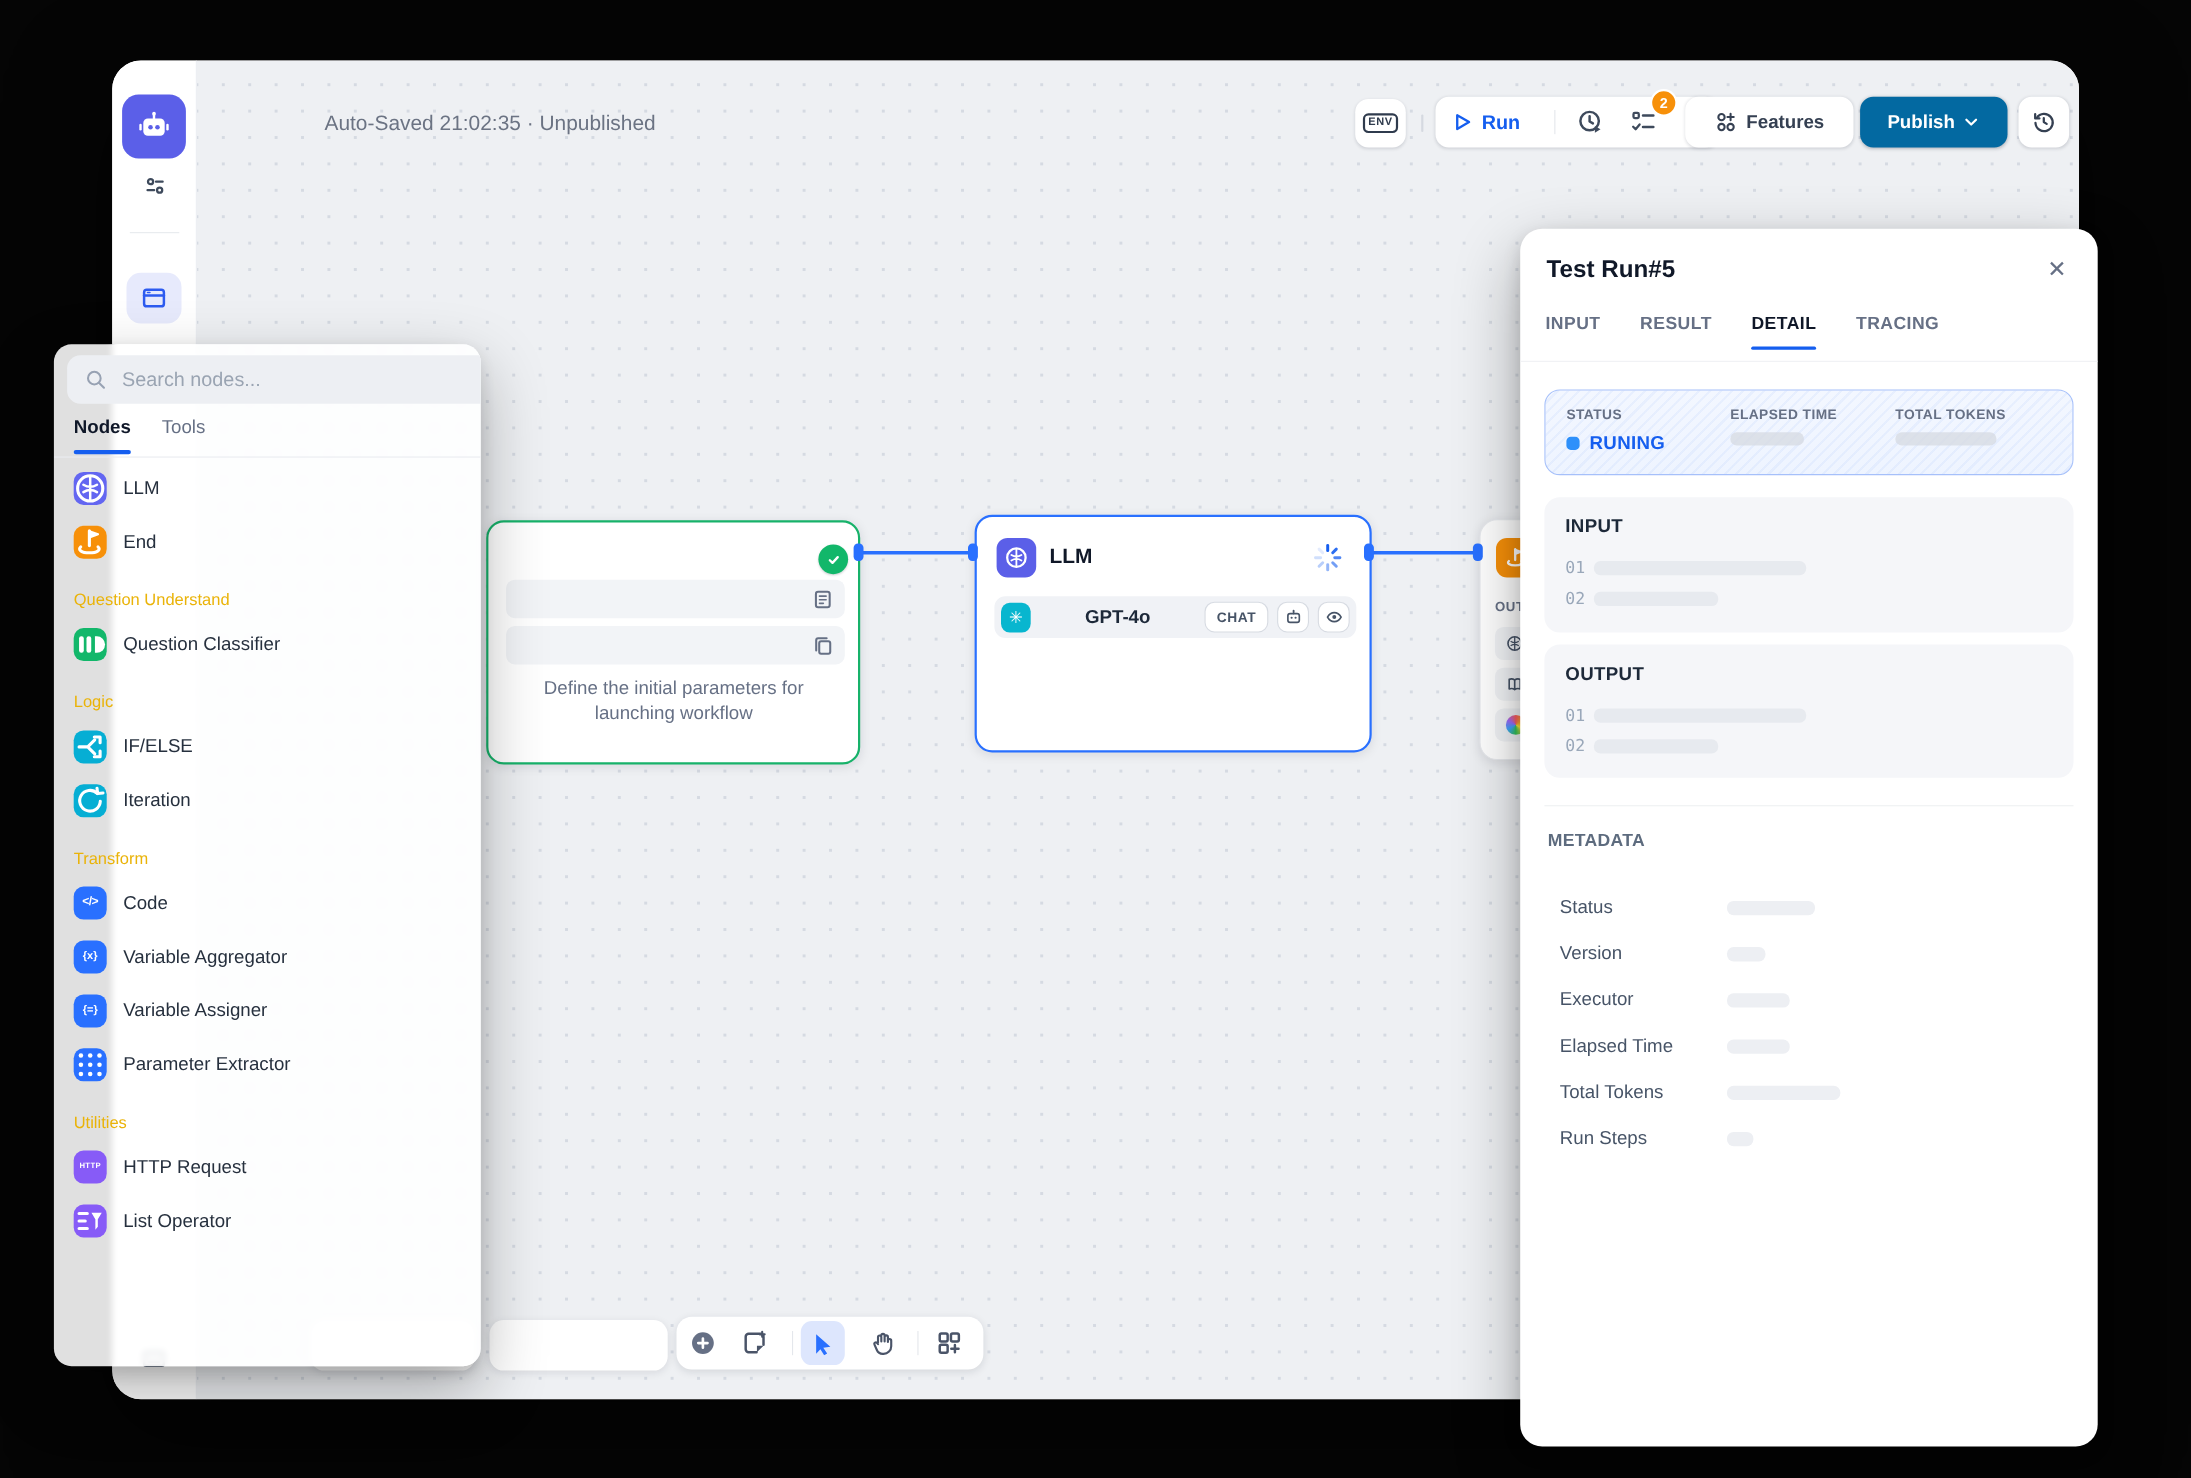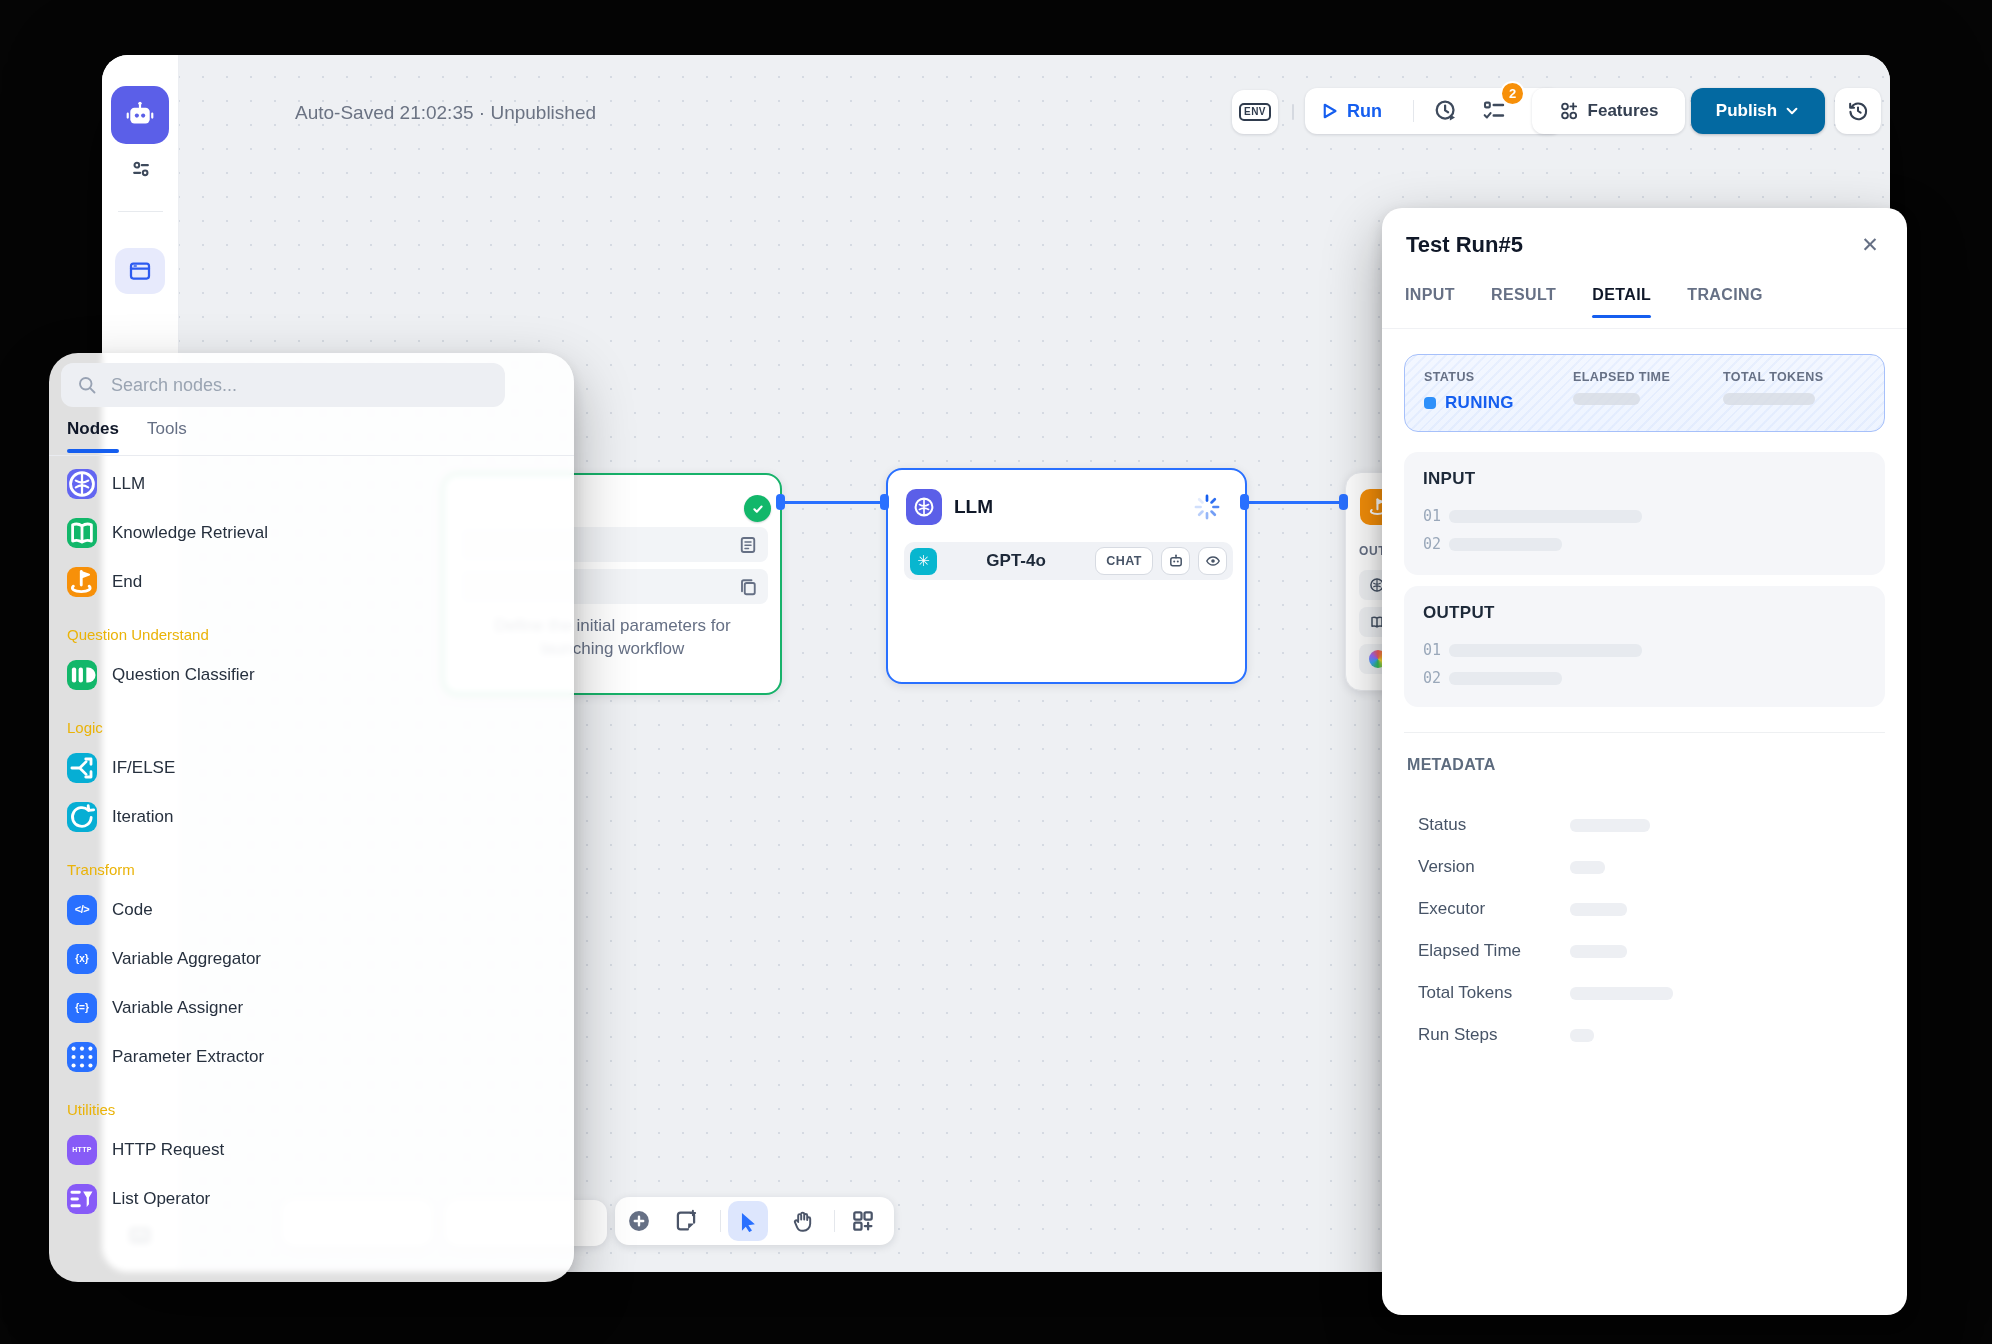--- a/index.html
+++ b/index.html
@@ -76,23 +76,23 @@
   .draghandle{position:absolute;left:1268px;top:685px;width:5px;height:36px;border-radius:3px;background:#c2c9d4;}
   
   .btoolbar{position:absolute;left:436px;top:1142px;width:279px;height:48px;background:#fff;border-radius:14px;
             box-shadow:0 2px 8px rgba(16,24,40,.12);}
   .btool-ic{position:absolute;top:11px;width:26px;height:26px;display:flex;align-items:center;justify-content:center;color:#4a5468;}
   .btool-div{position:absolute;top:13px;width:1px;height:22px;background:#e4e7ec;}
   .cursorbg{position:absolute;left:549px;top:1146px;width:40px;height:40px;border-radius:10px;background:#dde6fd;
             display:flex;align-items:center;justify-content:center;color:#2970ff;}
   .hpill{position:absolute;top:1145px;height:46px;background:#fff;border-radius:13px;box-shadow:0 2px 8px rgba(16,24,40,.1);}
   
-  .nodes-panel{position:absolute;left:49px;top:313px;width:525px;height:929px;border-radius:29px;
+  .nodes-panel{position:absolute;left:49px;top:313px;width:388px;height:929px;border-radius:16px;
                background:rgba(255,255,255,.88);backdrop-filter:blur(3px);
-               box-shadow:0 24px 60px rgba(0,0,0,.3),0 6px 16px rgba(0,0,0,.12);overflow:hidden;margin-top:40px;}
+               box-shadow:0 24px 60px rgba(0,0,0,.3),0 6px 16px rgba(0,0,0,.12);overflow:hidden;}
   .searchbox{position:absolute;left:12px;top:10px;width:444px;height:44px;border-radius:12px;background:#edeff3;
              display:flex;align-items:center;gap:12px;padding:0 16px;color:#98a2b3;}
   .searchbox input{border:0;outline:0;background:transparent;font-size:18px;color:#475467;flex:1;
                    font-family:"Liberation Sans","DejaVu Sans",sans-serif;}
   .searchbox input::placeholder{color:#9aa4b2;}
   .ntabs{position:absolute;left:18px;top:66px;display:flex;gap:28px;}
   .ntab{font-size:17px;color:#667085;font-weight:500;padding-bottom:12px;position:relative;}
   .ntab.active{color:#0f1728;font-weight:700;}
   .ntab.active::after{content:"";position:absolute;left:0;right:0;bottom:-2px;height:4px;border-radius:2px;background:#155eef;}
   .ntabline{position:absolute;left:0;top:102px;width:100%;height:1px;background:#e9ebf0;}
@@ -444,28 +444,20 @@
         <div class="nrow">
           <span class="chip" style="background:#6366f1">
             <svg viewBox="0 0 16 16" fill="none" stroke="currentColor" stroke-width="1.5" stroke-linecap="round" stroke-linejoin="round" xmlns="http://www.w3.org/2000/svg">
               <circle cx="8" cy="8" r="6.1"></circle>
               <path d="M8 2.2v11.6M4.7 6.2c2.1 1.3 4.5 1.3 6.6 0M4.7 9.8c2.1-1.3 4.5-1.3 6.6 0" stroke-width="1.2"></path>
             </svg>
           </span>
                    <span class="nlabel">LLM</span>
         </div>
         <div class="nrow">
-          <span class="chip" style="background:#12b76a">
-            <svg viewBox="0 0 16 16" fill="none" stroke="currentColor" stroke-width="1.5" stroke-linecap="round" stroke-linejoin="round" xmlns="http://www.w3.org/2000/svg">
-              <path d="M8 4.2C6.6 3.2 4.6 3 3 3.6v8.7c1.6-.6 3.6-.4 5 .6 1.4-1 3.4-1.2 5-.6V3.6C11.4 3 9.4 3.2 8 4.2v8.5"></path>
-            </svg>
-          </span>
-                   <span class="nlabel">Knowledge Retrieval</span>
-        </div>
-        <div class="nrow">
           <span class="chip" style="background:#f79009">
             <svg viewBox="0 0 16 16" fill="none" stroke="currentColor" stroke-width="1.5" stroke-linecap="round" stroke-linejoin="round" xmlns="http://www.w3.org/2000/svg">
               <path d="M7.6 2.4v7.2"></path>
               <path d="M7.6 2.6l4.2 1.5-4.2 1.6z" fill="currentColor" stroke-width="1"></path>
               <path d="M3.4 10.2c-1.6 1.4.4 2.9 4.2 2.9s5.8-1.5 4.2-2.9"></path>
             </svg>
           </span>
                    <span class="nlabel">End</span>
         </div>
         <div class="nheader">Question Understand</div>

